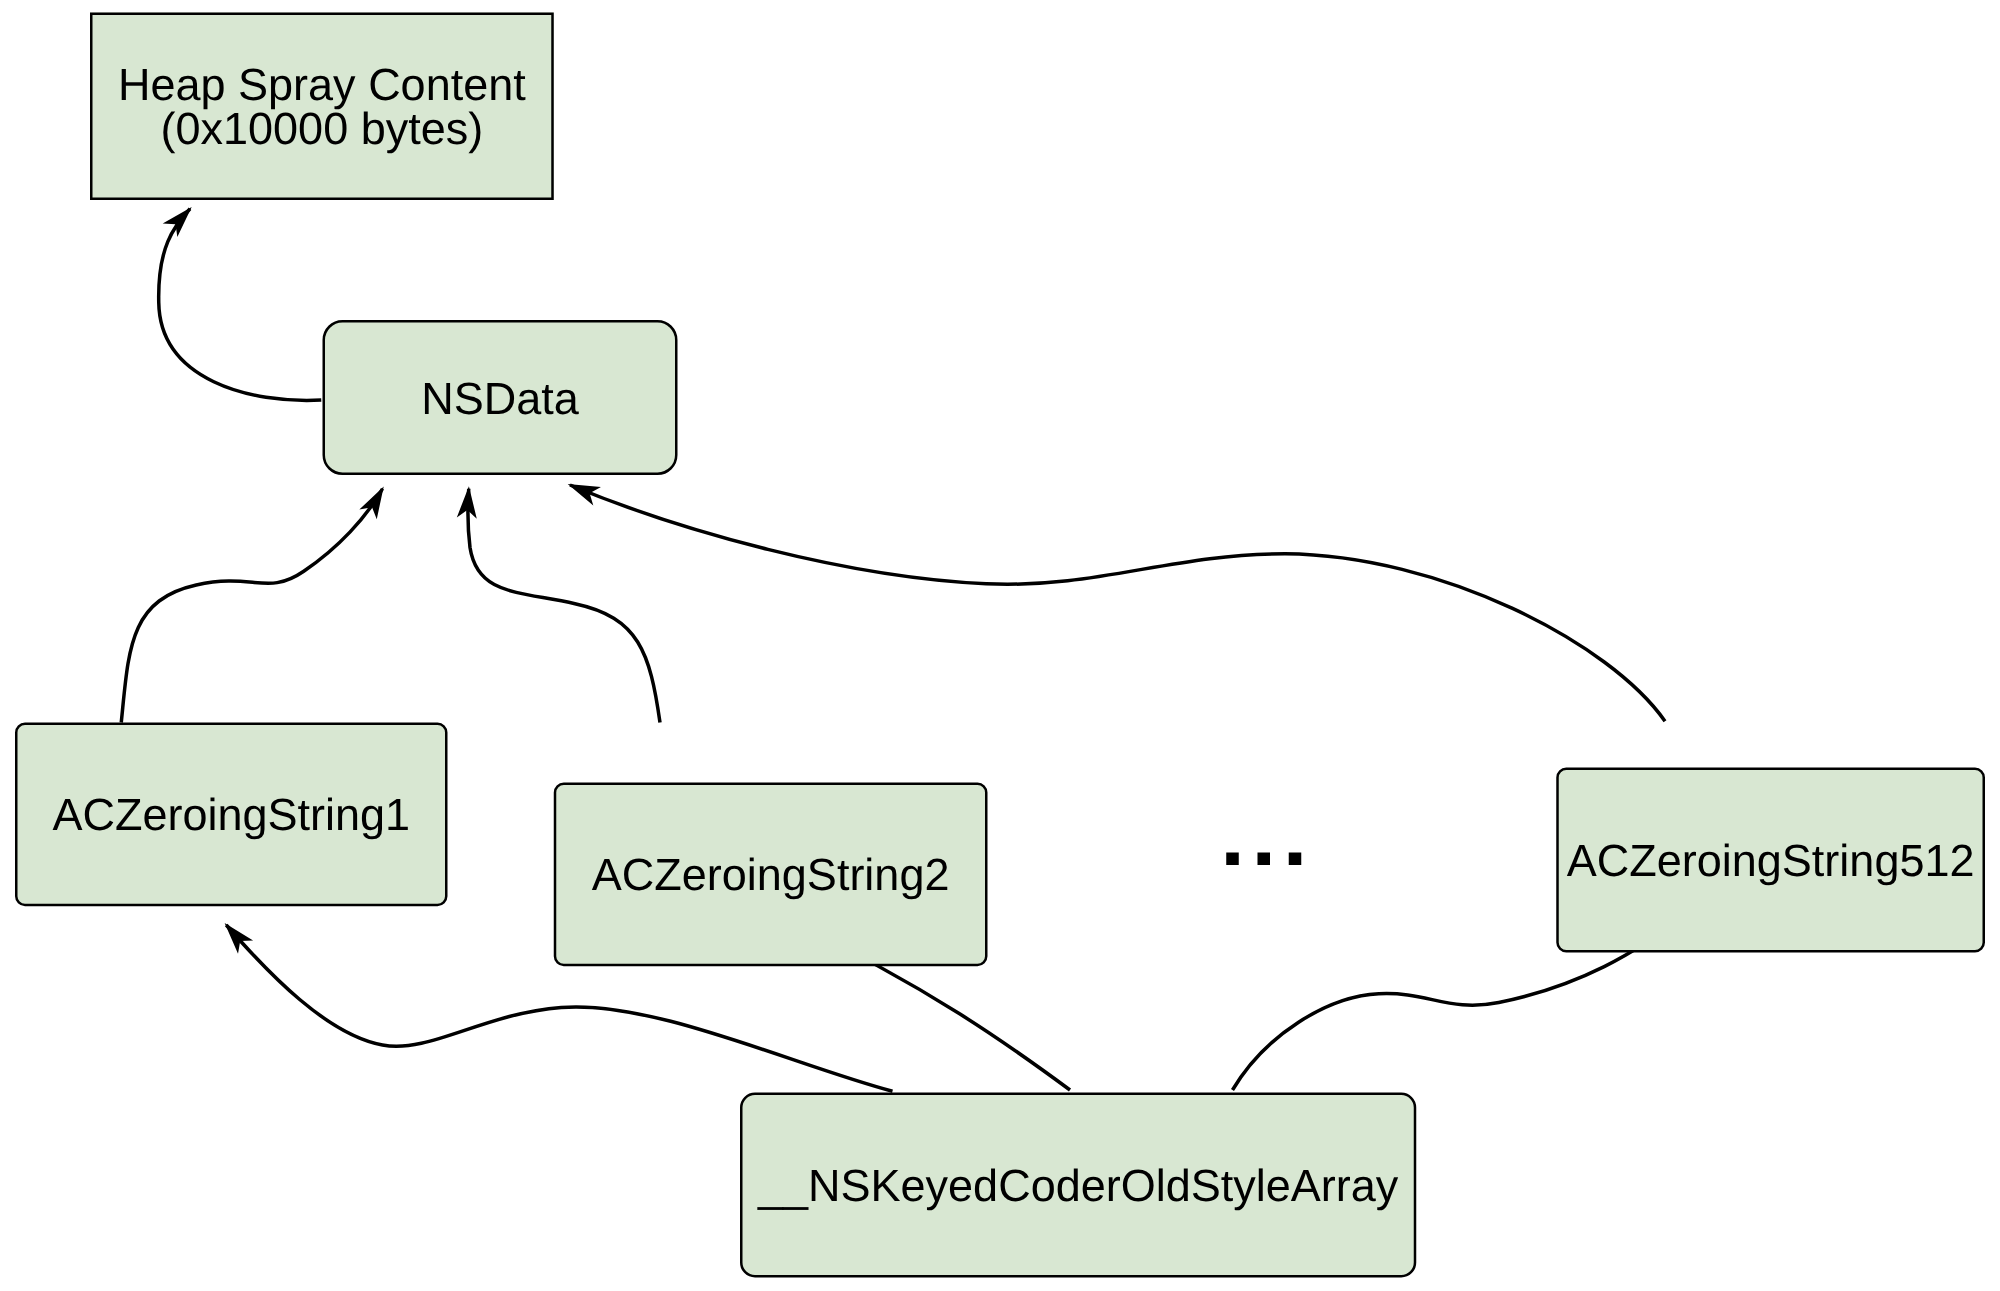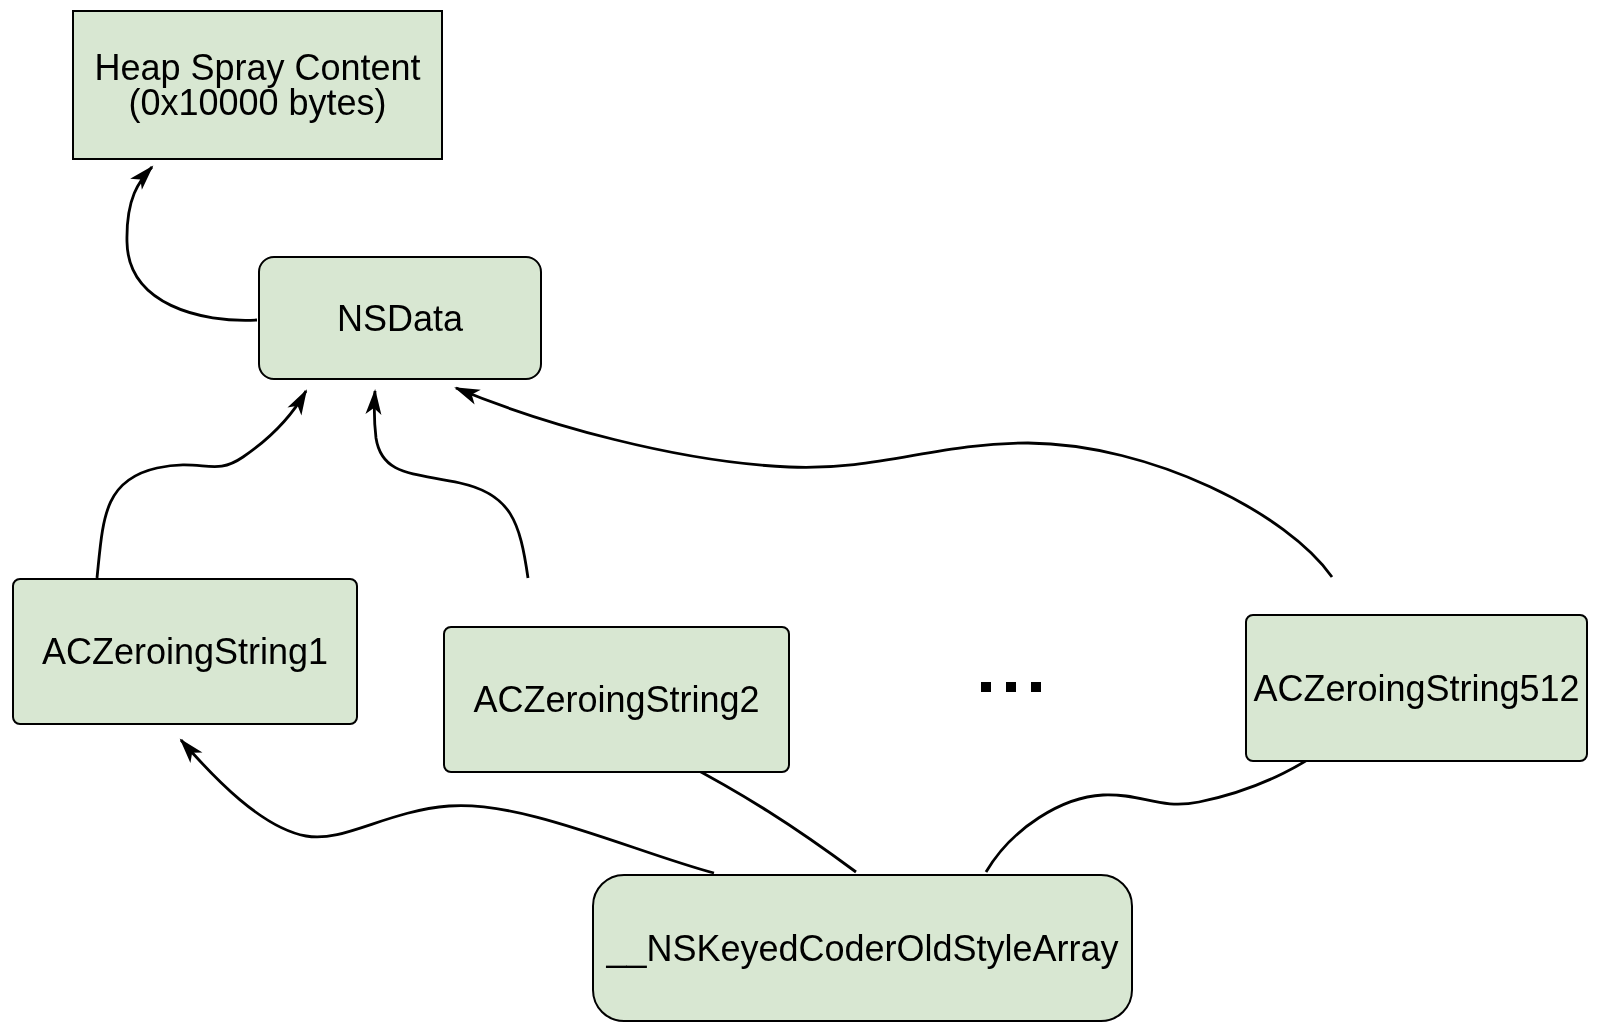--- a/index.html
+++ b/index.html
@@ -41,21 +41,21 @@
     line-height: 35px;
     white-space: pre-line;
   }
   .node.rounded { border-radius: 8px; }
 
   .node-heap-spray   { left: 72px;   top: 10px;  width: 371px; height: 150px; border-radius: 0; }
   .node-nsdata       { left: 258px;  top: 256px; width: 284px; height: 124px; border-radius: 16px; }
   .node-string1      { left: 12px;   top: 578px; width: 346px; height: 147px; }
   .node-string2      { left: 443px;  top: 578px; width: 347px; height: 147px; margin-top: 48px; }
   .node-string512    { left: 1245px; top: 578px; width: 343px; height: 148px; margin-top: 36px; }
-  .node-coder-array  { left: 592px;  top: 874px; width: 541px; height: 148px; border-radius: 32px; }
+  .node-coder-array  { left: 592px;  top: 874px; width: 541px; height: 148px; border-radius: 12px; }
 
   .ellipsis {
     position: absolute;
     left: 981px;
     top: 682px;
     display: flex;
     gap: 15px;
     align-items: center;
   }
   .ellipsis .dot {

